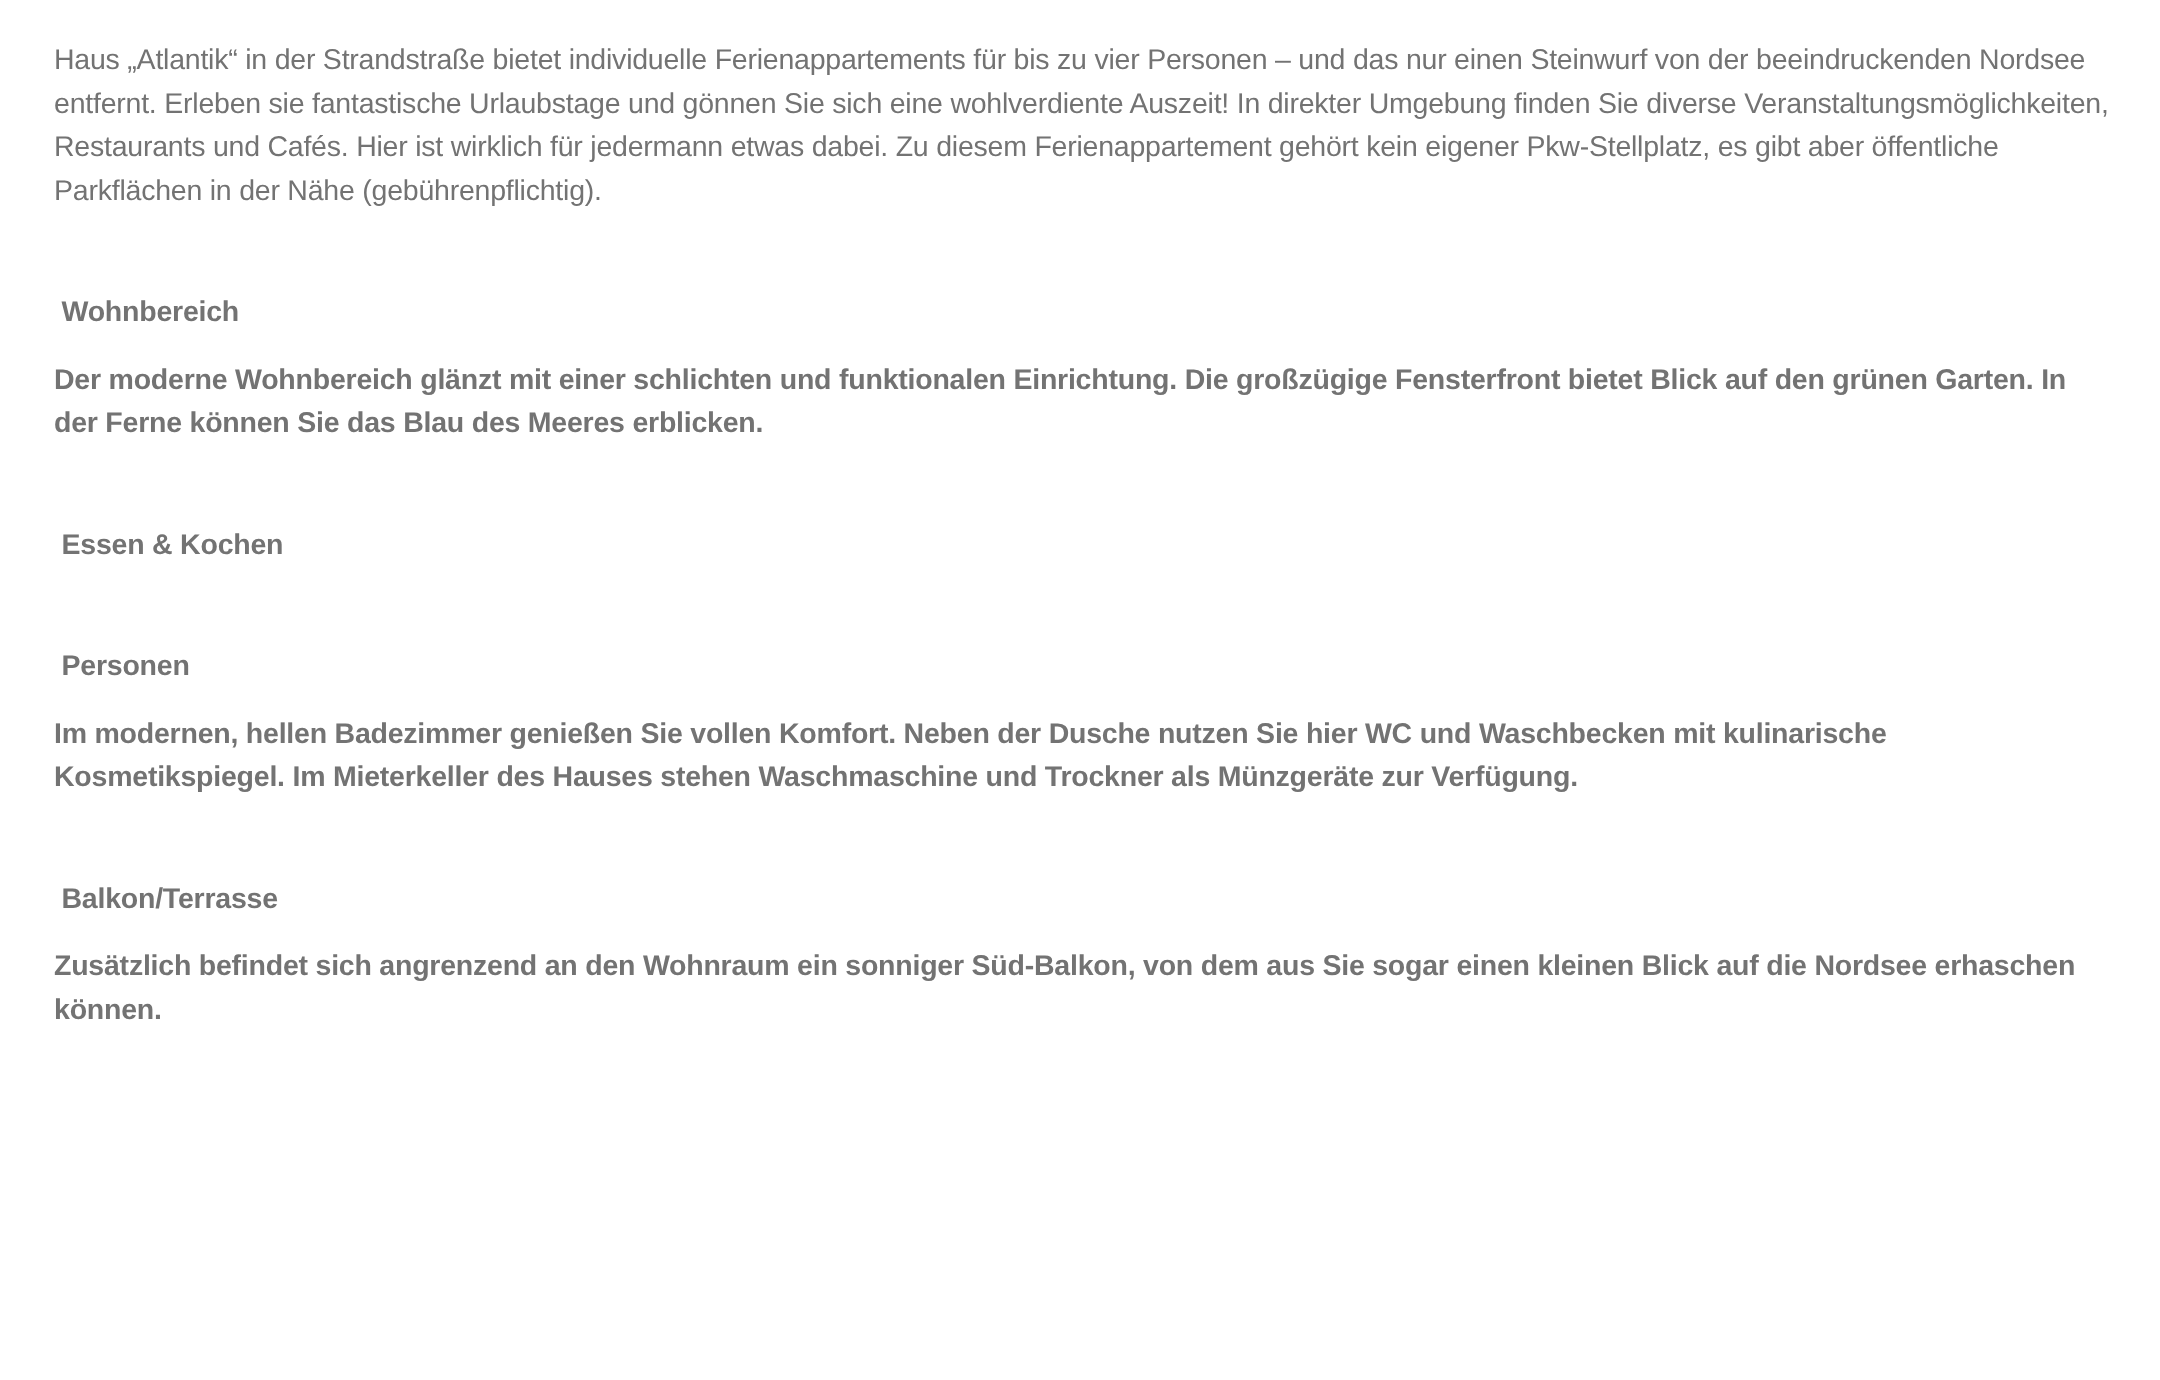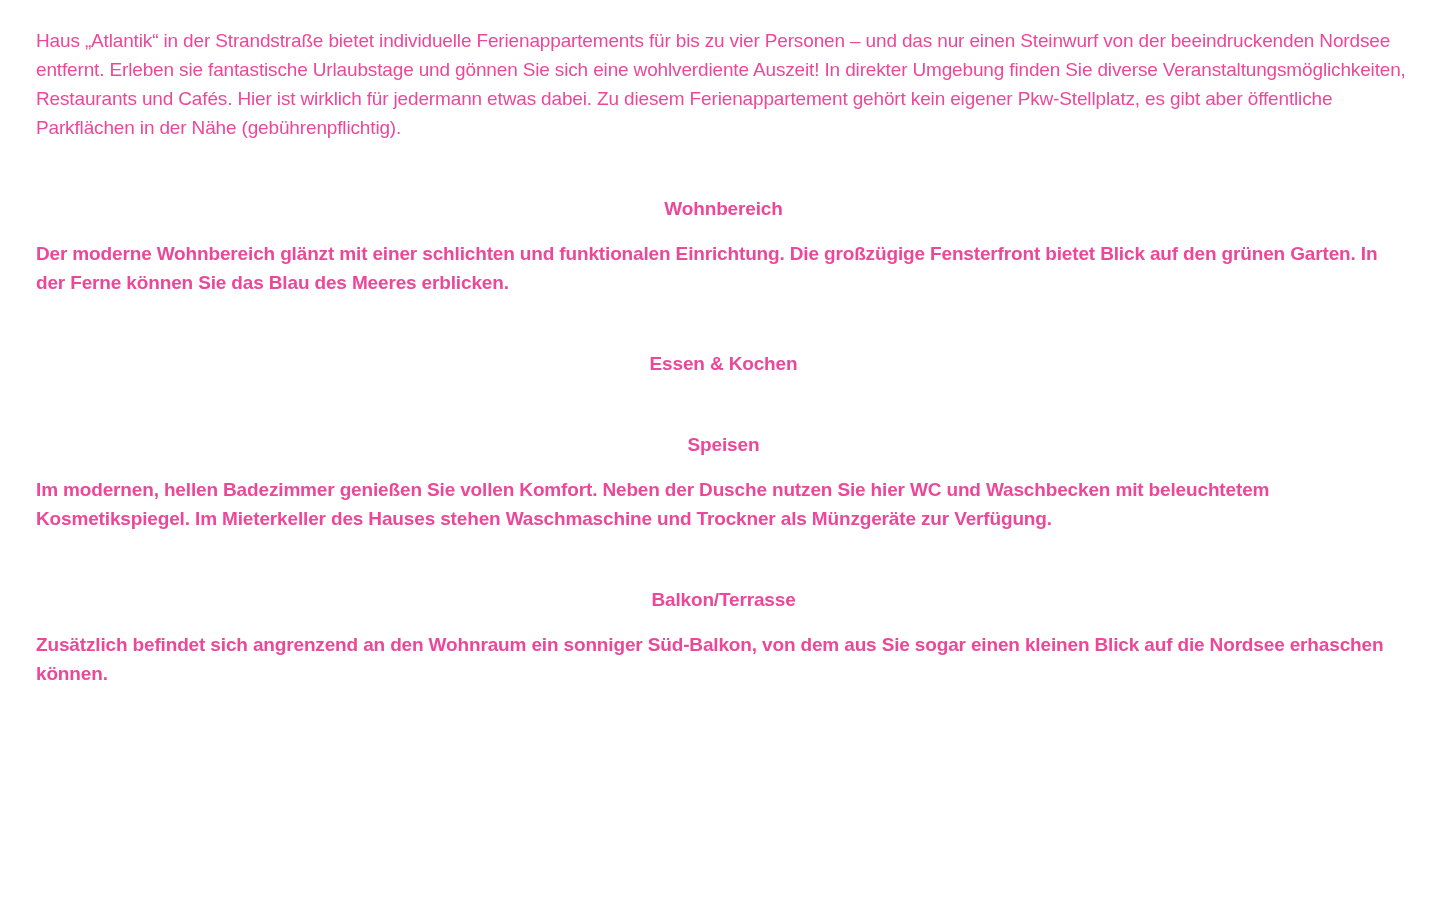--- a/index.html
+++ b/index.html
@@ -6,55 +6,54 @@
     margin: 0;
     padding: 0;
     background: #ffffff;
   }
   .page {
     width: 1440px;
     height: 796px;
     box-sizing: border-box;
     padding: 26px 34px 0 36px;
     background: #ffffff;
-    color: #ec4899;
+    color: #737373;
     font-family: "Liberation Sans", "DejaVu Sans", sans-serif;
     font-size: 19px;
     line-height: 29px;
     letter-spacing: -0.15px;
     overflow: hidden;
   }
   .intro {
     margin: 0;
   }
   .section-heading {
     margin: 52px 0 16px 0;
     padding-left: 5px;
     font-size: 19px;
     font-weight: 700;
     line-height: 29px;
-    text-align: center;
   }
   .section-body {
     margin: 0;
     font-weight: bold;
   }
 </style>
 </head>
 <body>
 
 <div class="page">
 
   <p class="intro">Haus „Atlantik“ in der Strandstraße bietet individuelle Ferienappartements für bis zu vier Personen – und das nur einen Steinwurf von der beeindruckenden Nordsee entfernt. Erleben sie fantastische Urlaubstage und gönnen Sie sich eine wohlverdiente Auszeit! In direkter Umgebung finden Sie diverse Veranstaltungsmöglichkeiten, Restaurants und Cafés. Hier ist wirklich für jedermann etwas dabei. Zu diesem Ferienappartement gehört kein eigener Pkw-Stellplatz, es gibt aber öffentliche Parkflächen in der Nähe (gebührenpflichtig).</p>
 
   <h2 class="section-heading">Wohnbereich</h2>
   <p class="section-body">Der moderne Wohnbereich glänzt mit einer schlichten und funktionalen Einrichtung. Die großzügige Fensterfront bietet Blick auf den grünen Garten. In der Ferne können Sie das Blau des Meeres erblicken.</p>
 
   <h2 class="section-heading">Essen &amp; Kochen</h2>
 
-  <h2 class="section-heading">Speisen</h2>
+  <h2 class="section-heading">Personen</h2>
 
-  <p class="section-body">Im modernen, hellen Badezimmer genießen Sie vollen Komfort. Neben der Dusche nutzen Sie hier WC und Waschbecken mit beleuchtetem Kosmetikspiegel. Im Mieterkeller des Hauses stehen Waschmaschine und Trockner als Münzgeräte zur Verfügung.</p>
+  <p class="section-body">Im modernen, hellen Badezimmer genießen Sie vollen Komfort. Neben der Dusche nutzen Sie hier WC und Waschbecken mit kulinarische Kosmetikspiegel. Im Mieterkeller des Hauses stehen Waschmaschine und Trockner als Münzgeräte zur Verfügung.</p>
 
   <h2 class="section-heading">Balkon/Terrasse</h2>
   <p class="section-body">Zusätzlich befindet sich angrenzend an den Wohnraum ein sonniger Süd-Balkon, von dem aus Sie sogar einen kleinen Blick auf die Nordsee erhaschen können.</p>
 
 </div>
 
 </body></html>

